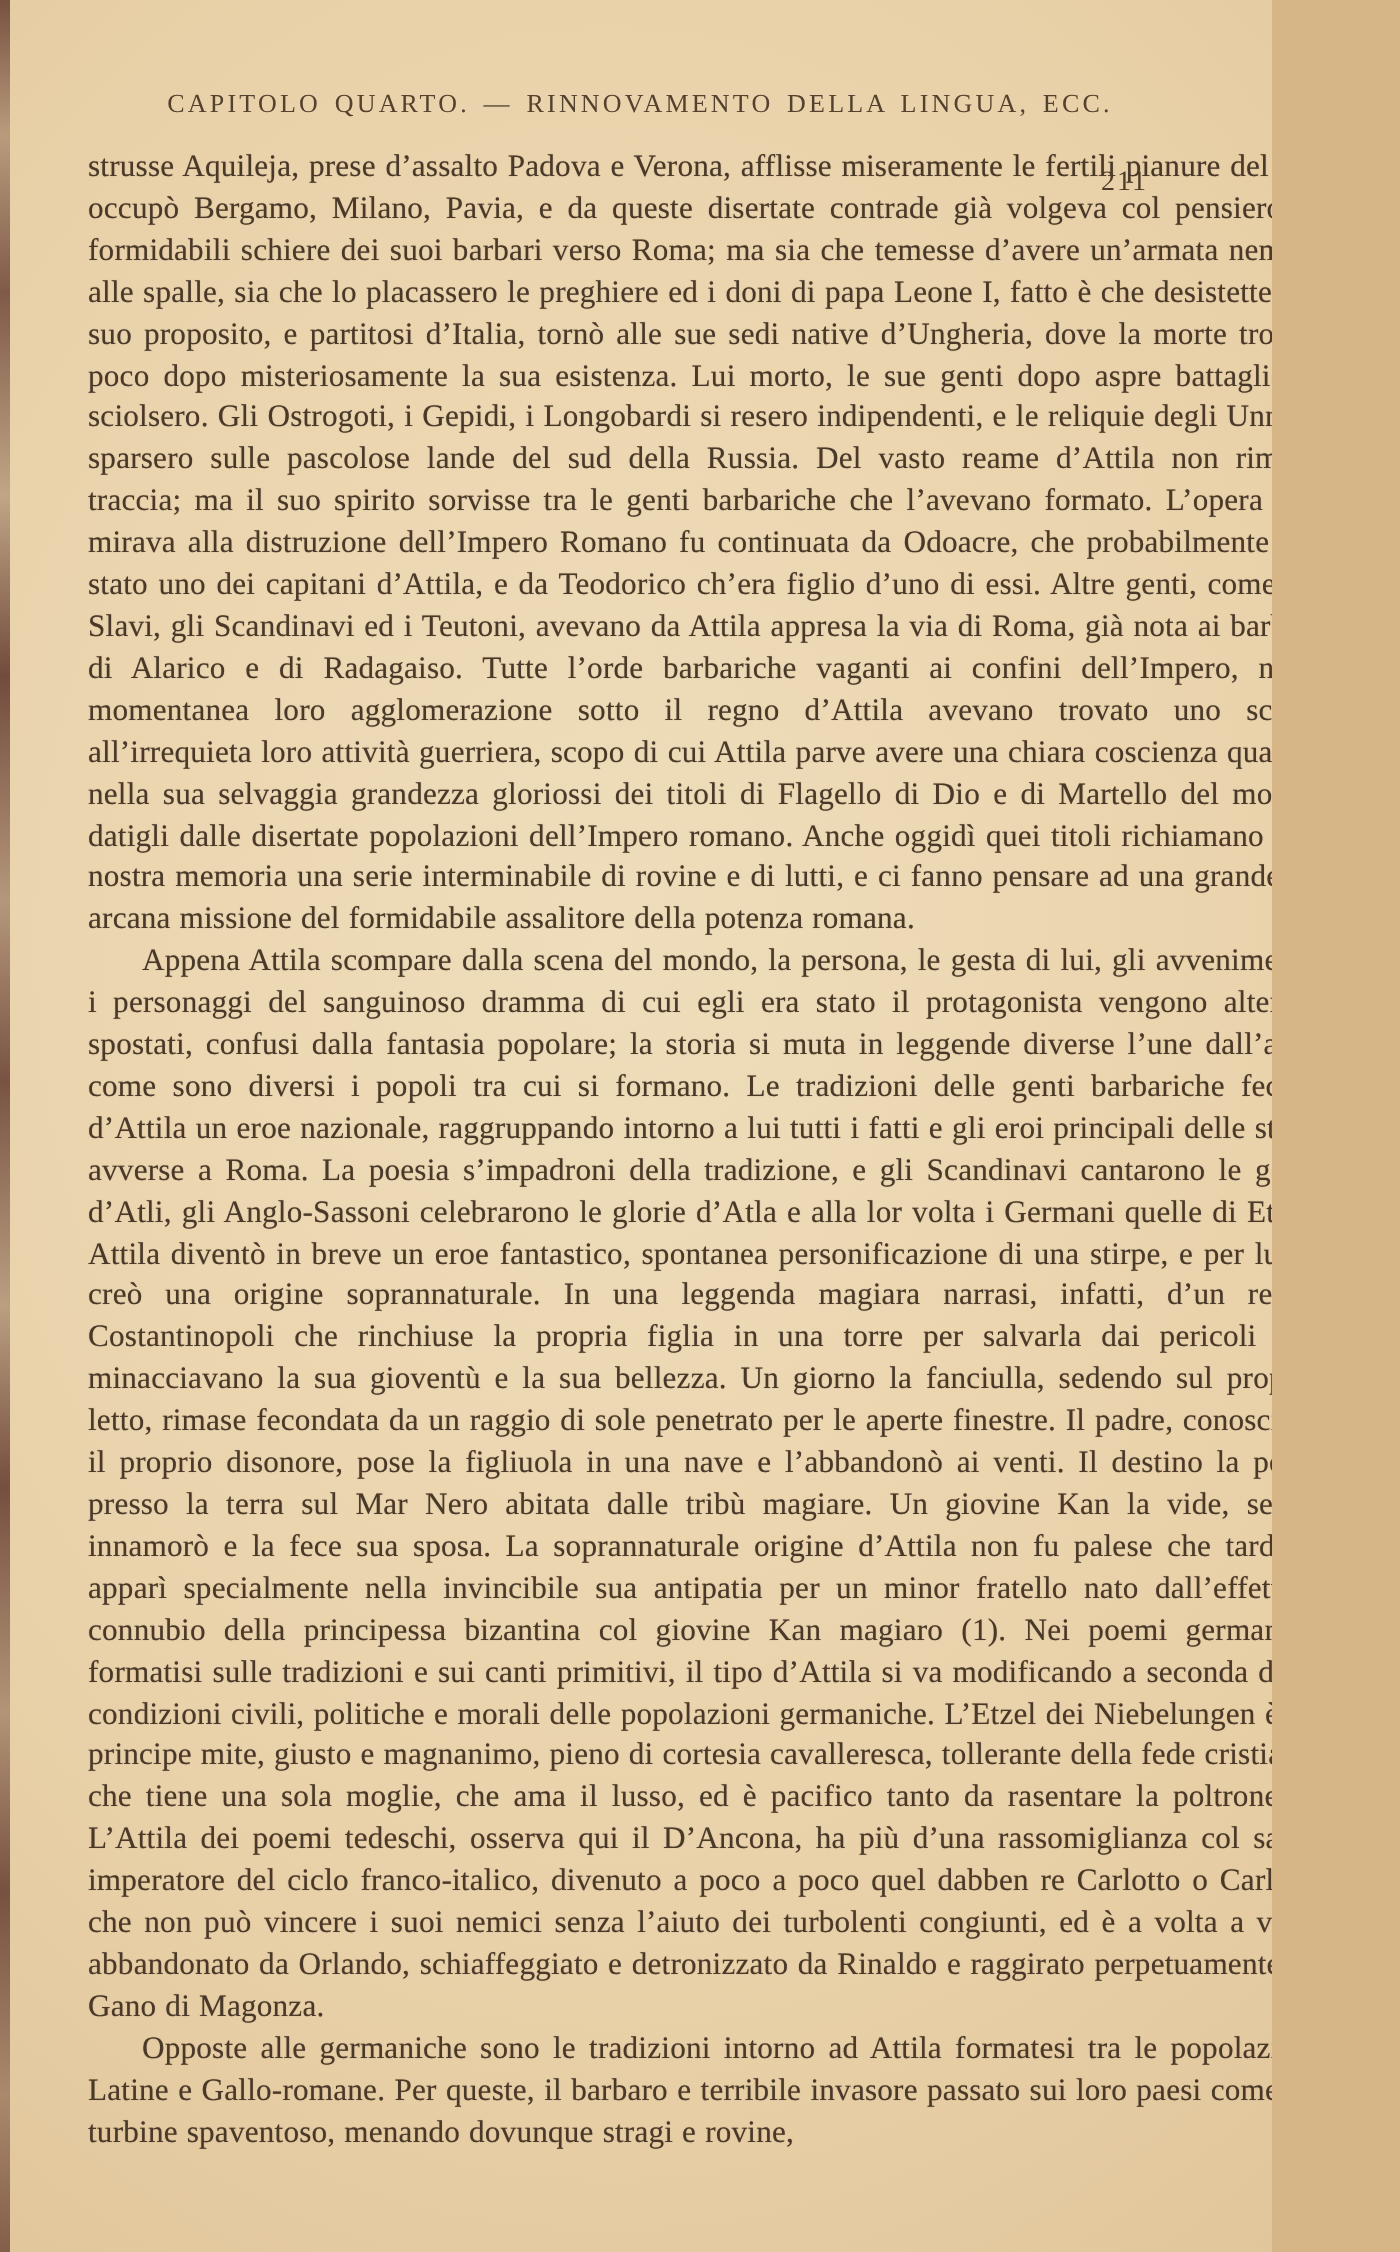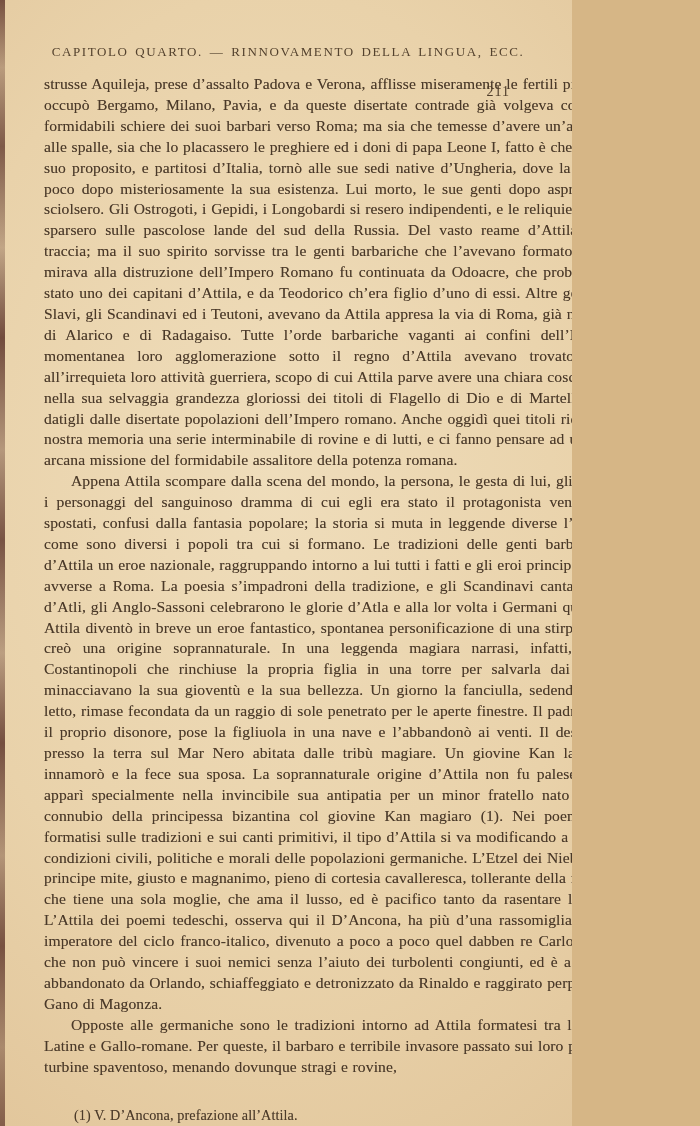--- a/index.html
+++ b/index.html
@@ -2,21 +2,21 @@
 <html><head>
 <meta charset="utf-8">
 <style>
   html, body {
     margin: 0;
     padding: 0;
     background: #d6b686;
   }
   .page {
     position: relative;
-    width: 572px;
+    width: 636px;
     height: 1126px;
     overflow: hidden;
     background:
       radial-gradient(ellipse 130% 95% at 48% 42%, #efddbb 0%, #e9d2aa 45%, #e1c59a 75%, #d8b98b 100%);
     font-family: "Liberation Serif", "DejaVu Serif", serif;
     color: #4a3929;
   }
   
   .left-edge {
     position: absolute;
@@ -100,14 +100,13 @@
     <span>CAPITOLO QUARTO. — RINNOVAMENTO DELLA LINGUA, ECC.</span>
     <span class="pagenum">211</span>
   </div>
 
   <div class="body-text">
       <p><span>strusse Aquileja, prese d’assalto Padova e Verona, afflisse miseramente le fertili pianure del Po, occupò Bergamo, Milano, Pavia, e da queste disertate contrade già volgeva col pensiero le formidabili schiere dei suoi barbari verso Roma; ma sia che temesse d’avere un’armata nemica alle spalle, sia che lo placassero le preghiere ed i doni di papa Leone I, fatto è che desistette dal suo proposito, e partitosi d’Italia, tornò alle sue sedi native d’Ungheria, dove la morte troncò poco dopo misteriosamente la sua esistenza. Lui morto, le sue genti dopo aspre battaglie si sciolsero. Gli Ostrogoti, i Gepidi, i Longobardi si resero indipendenti, e le reliquie degli Unni si sparsero sulle pascolose lande del sud della Russia. Del vasto reame d’Attila non rimase traccia; ma il suo spirito sorvisse tra le genti barbariche che l’avevano formato. L’opera che mirava alla distruzione dell’Impero Romano fu continuata da Odoacre, che probabilmente era stato uno dei capitani d’Attila, e da Teodorico ch’era figlio d’uno di essi. Altre genti, come gli Slavi, gli Scandinavi ed i Teutoni, avevano da Attila appresa la via di Roma, già nota ai barbari di Alarico e di Radagaiso. Tutte l’orde barbariche vaganti ai confini dell’Impero, nella momentanea loro agglomerazione sotto il regno d’Attila avevano trovato uno scopo all’irrequieta loro attività guerriera, scopo di cui Attila parve avere una chiara coscienza quando nella sua selvaggia grandezza gloriossi dei titoli di </span><span class="ital">Flagello di Dio</span><span> e di </span><span class="ital">Martello del mondo</span><span> datigli dalle disertate popolazioni dell’Impero romano. Anche oggidì quei titoli richiamano alla nostra memoria una serie interminabile di rovine e di lutti, e ci fanno pensare ad una grande ed arcana missione del formidabile assalitore della potenza romana.</span></p>
       <p class="indent"><span>Appena Attila scompare dalla scena del mondo, la persona, le gesta di lui, gli avvenimenti, i personaggi del sanguinoso dramma di cui egli era stato il protagonista vengono alterati, spostati, confusi dalla fantasia popolare; la storia si muta in leggende diverse l’une dall’altre come sono diversi i popoli tra cui si formano. Le tradizioni delle genti barbariche fecero d’Attila un eroe nazionale, raggruppando intorno a lui tutti i fatti e gli eroi principali delle stirpi avverse a Roma. La poesia s’impadroni della tradizione, e gli Scandinavi cantarono le gesta d’</span><span class="ital">Atli</span><span>, gli Anglo-Sassoni celebrarono le glorie d’</span><span class="ital">Atla</span><span> e alla lor volta i Germani quelle di </span><span class="ital">Etzel</span><span>. Attila diventò in breve un eroe fantastico, spontanea personificazione di una stirpe, e per lui si creò una origine soprannaturale. In una leggenda magiara narrasi, infatti, d’un re di Costantinopoli che rinchiuse la propria figlia in una torre per salvarla dai pericoli che minacciavano la sua gioventù e la sua bellezza. Un giorno la fanciulla, sedendo sul proprio letto, rimase fecondata da un raggio di sole penetrato per le aperte finestre. Il padre, conosciuto il proprio disonore, pose la figliuola in una nave e l’abbandonò ai venti. Il destino la portò presso la terra sul Mar Nero abitata dalle tribù magiare. Un giovine </span><span class="ital">Kan</span><span> la vide, se ne innamorò e la fece sua sposa. La soprannaturale origine d’Attila non fu palese che tardi, e apparì specialmente nella invincibile sua antipatia per un minor fratello nato dall’effettivo connubio della principessa bizantina col giovine </span><span class="ital">Kan</span><span> magiaro (1). Nei poemi germanici, formatisi sulle tradizioni e sui canti primitivi, il tipo d’Attila si va modificando a seconda delle condizioni civili, politiche e morali delle popolazioni germaniche. L’Etzel dei </span><span class="ital">Niebelungen</span><span> è un principe mite, giusto e magnanimo, pieno di cortesia cavalleresca, tollerante della fede cristiana, che tiene una sola moglie, che ama il lusso, ed è pacifico tanto da rasentare la poltroneria. L’Attila dei poemi tedeschi, osserva qui il D’Ancona, ha più d’una rassomiglianza col sacro imperatore del ciclo franco-italico, divenuto a poco a poco quel dabben re Carlotto o Carlone che non può vincere i suoi nemici senza l’aiuto dei turbolenti congiunti, ed è a volta a volta abbandonato da Orlando, schiaffeggiato e detronizzato da Rinaldo e raggirato perpetuamente da Gano di Magonza.</span></p>
       <p class="indent"><span>Opposte alle germaniche sono le tradizioni intorno ad Attila formatesi tra le popolazioni Latine e Gallo-romane. Per queste, il barbaro e terribile invasore passato sui loro paesi come un turbine spaventoso, menando dovunque stragi e rovine,</span></p>
     </div>
 
-  <div class="footnote"><span>(1) V. D’Ancona, prefazione all’</span><span class="ital">Attila</span><span>.</span></div>
 </div>
 
 </body></html>

